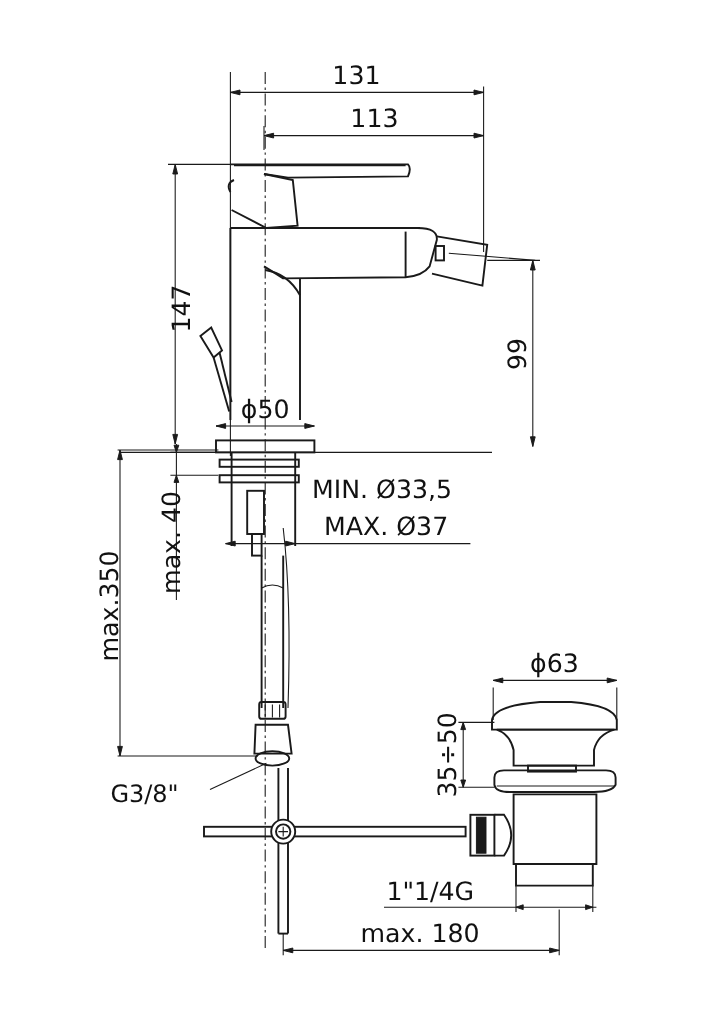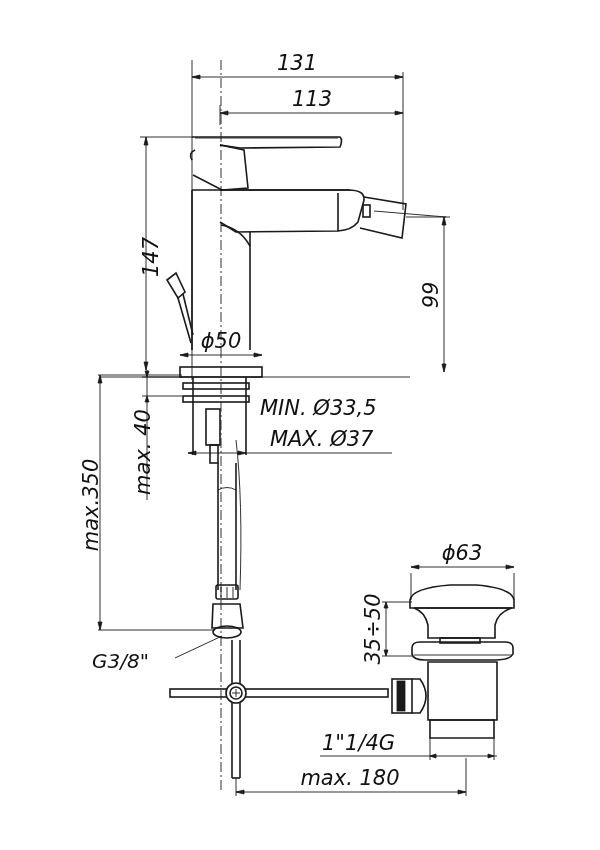--- a/index.html
+++ b/index.html
@@ -1,17 +1,17 @@
 <!DOCTYPE html>
 <html><head>
 <meta charset="utf-8">
 <style>
   html, body { margin: 0; padding: 0; background: #ffffff; }
   body { width: 600px; height: 850px; overflow: hidden; }
-  #drawing { position: absolute; left: 0; top: 0; width: 600px; height: 850px; font-style: italic; }
+  #drawing { position: absolute; left: 0; top: 0; width: 600px; height: 850px; }
   svg { display: block; }
   .ln { stroke: #1a1a1a; stroke-width: 1.6; fill: none; }
   .thin { stroke: #1a1a1a; stroke-width: 0.9; fill: none; }
   .dash { stroke: #1a1a1a; stroke-width: 0.9; fill: none; stroke-dasharray: 10 3 2 3; }
   .fillw { fill: #ffffff; stroke: #1a1a1a; stroke-width: 1.6; }
   .dark { fill: #1a1a1a; stroke: #1a1a1a; stroke-width: 0.8; }
   .lbl { font-family: "DejaVu Sans", sans-serif; font-size: 21px; fill: #111111; }
   .lbl-s { font-family: "DejaVu Sans", sans-serif; font-size: 20px; fill: #111111; }
 </style>
 </head>

